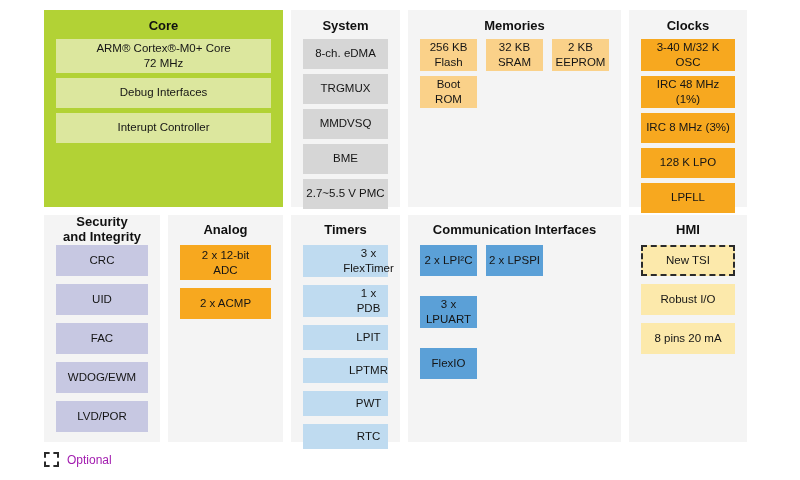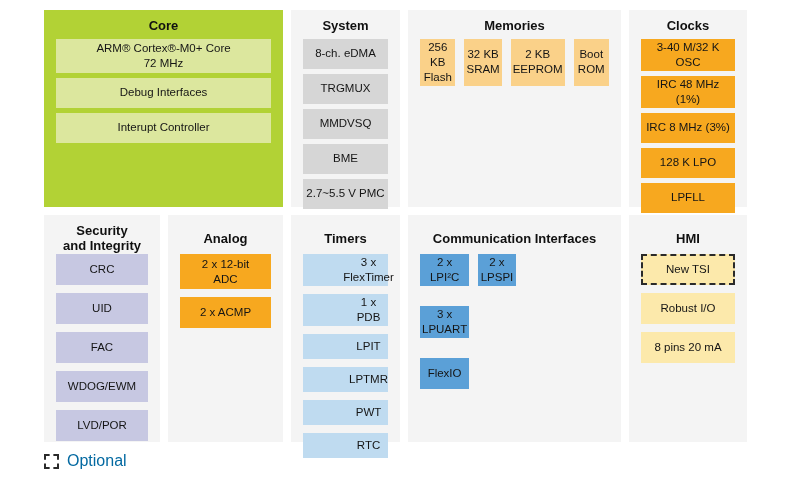--- a/index.html
+++ b/index.html
@@ -16,26 +16,26 @@
   .p-clocks   { left:629px; top:10px;  width:118px; height:197px; }
   .p-security { left:44px;  top:215px; width:116px; height:227px; }
   .p-analog   { left:168px; top:215px; width:115px; height:227px; }
   .p-timers   { left:291px; top:215px; width:109px; height:227px; }
   .p-comm     { left:408px; top:215px; width:213px; height:227px; }
   .p-hmi      { left:629px; top:215px; width:118px; height:227px; }
 
   .panel-title { margin:0; font-size:13px; font-weight:bold; text-align:center;
                  white-space:pre-line; line-height:1.15; color:#101010; }
   .row-top .panel-title    { padding:9px 4px 5px; }
-  .row-bottom .panel-title { padding:0 4px; margin-top:9px; height:30px;
+  .row-bottom .panel-title { padding:0 4px; height:30px;
                              display:flex; align-items:center; justify-content:center; }
 
   .blocks { padding:0 12px; display:flex; flex-direction:column; gap:5px; }
   .row-bottom .blocks { gap:8px; }
-  .blocks.two-col { display:grid; grid-template-columns:1fr 1fr 1fr 1fr; }
+  .blocks.two-col { display:grid; grid-template-columns:1fr 1fr 1fr; }
   .p-memories .blocks.two-col { gap:5px 9px; }
   .p-comm .blocks.two-col     { gap:20px 9px; }
 
   .block { min-height:30px; box-sizing:border-box; display:flex; align-items:center; justify-content:center;
            font-size:11.5px; text-align:center; white-space:pre-line; line-height:1.3; color:#151515;
            padding:1px 2px; }
   .row-bottom .block { min-height:31px; }
   .p-timers .block   { min-height:25px; }
   .block.tall2 { min-height:35px; }
   .p-core .block.tall2 { min-height:34px; }
@@ -48,21 +48,21 @@
   .b-purple { background:#c7c8e2; }
   .b-lblue  { background:#bfdbf0;padding-left:48px; }
   .b-blue   { background:#5ba0d7; }
   .b-yellow { background:#fce9ab; }
   .b-dashed { border:2px dashed #2a2a2a; }
   .col1 { grid-column:1; }
   .col2 { grid-column:2; grid-row:1; }
 
   .legend { position:absolute; left:44px; top:452px; display:flex; align-items:center; gap:8px; }
   .legend-swatch { width:11px; height:11px; background:#ffffff; border:2px dashed #2a2a2a; }
-  .legend-label { font-size:16px; color:#0369a1; }
+  .legend-label { font-size:12px; color:#a21caf; }
 </style>
 </head>
 <body>
 
 <div class="board">
 
   <section class="panel green row-top p-core">
     <h2 class="panel-title">Core</h2>
     <div class="blocks">
       <div class="block b-lgreen tall2">ARM® Cortex®-M0+ Core

